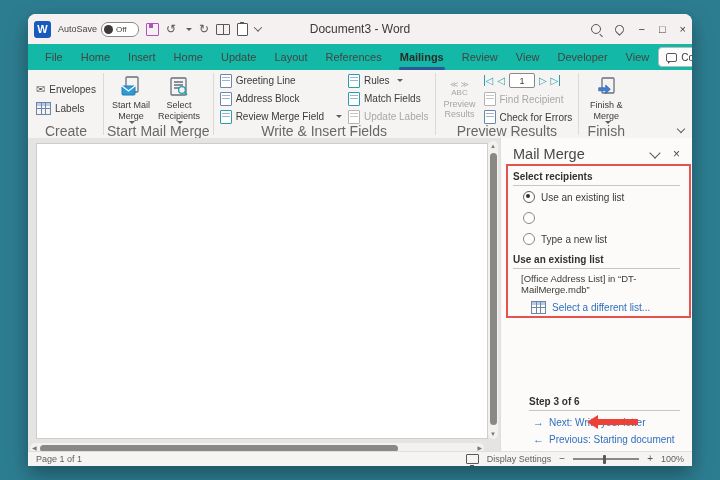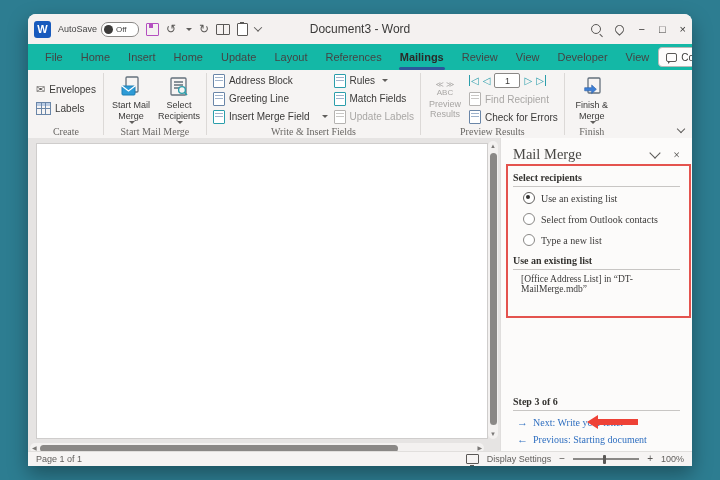--- a/index.html
+++ b/index.html
@@ -43,21 +43,21 @@
   .pill-btn{display:flex;align-items:center;gap:4px;border:1px solid #bcbab8;background:#fdfcfc;border-radius:4px;
             height:18px;padding:0 7px;font-size:10px;color:#3b3a39;}
   .bubble-ico{width:9px;height:7px;border:1.2px solid #5a5856;border-radius:2px;position:relative;}
   .bubble-ico:after{content:"";position:absolute;left:1px;bottom:-3px;width:0;height:0;border-top:3px solid #5a5856;border-right:3px solid transparent;}
   .caret{display:inline-block;width:0;height:0;border-left:3px solid transparent;border-right:3px solid transparent;border-top:3.5px solid #605e5c;margin-left:3px;vertical-align:middle;}
 
   
   .ribbon{height:68px;background:#f6f4f3;border-bottom:1px solid #d8d5d3;display:flex;align-items:stretch;padding:0 2px;position:relative;}
   .rgroup{display:flex;flex-direction:column;padding:2px 2px 0;}
   .rgroup-content{flex:1;display:flex;align-items:center;}
-  .rgroup-label{height:13px;font-size:10px;color:#696764;text-align:center;line-height:13px;font-family:Liberation Serif, serif;}
+  .rgroup-label{height:13px;font-size:14px;color:#696764;text-align:center;line-height:13px;}
   .divider{width:1px;background:#dcd9d7;margin:3px 1px;}
   .smallbtns{display:flex;flex-direction:column;justify-content:center;gap:6px;padding:0 4px;}
   .sbtn{display:flex;align-items:center;gap:4px;font-size:10px;color:#3b3a39;white-space:nowrap;}
   .bigbtn{width:46px;display:flex;flex-direction:column;align-items:center;justify-content:flex-start;
           text-align:center;font-size:9px;color:#3b3a39;line-height:1.15;padding:3px 1px 0;}
   .bigbtn svg{margin-bottom:2px;}
   .bigbtn.disabled{color:#a7a5a3;}
   .rcol{display:flex;flex-direction:column;justify-content:center;gap:3px;padding:0 3px;}
   .rrow{display:flex;align-items:center;gap:4px;font-size:10px;color:#3b3a39;white-space:nowrap;height:15px;}
   .rrow.disabled{color:#a9a7a5;}
@@ -69,21 +69,21 @@
   .navrow{display:flex;align-items:center;gap:4px;height:16px;}
   .navg{color:#2b9eab;font-size:10px;line-height:1;}
   .navg .bar-l{border-left:1.5px solid #2b9eab;padding-left:1px;}
   .navg .bar-r{border-right:1.5px solid #2b9eab;padding-right:1px;}
   .rec-input{width:24px;height:13px;border:1px solid #8a8886;border-radius:2px;font-size:9px;text-align:center;
              font-family:"Liberation Sans",sans-serif;padding:0;background:#fff;color:#3b3a39;}
   .abc-stack{display:flex;flex-direction:column;align-items:center;color:#a9a7a5;font-size:8px;line-height:1;margin-bottom:2px;}
   .ribbon-collapse{position:absolute;right:8px;bottom:6px;}
 
   
-  .main{position:absolute;left:0;top:124px;right:0;bottom:14px;display:flex;font-family:Liberation Serif, serif;}
+  .main{position:absolute;left:0;top:124px;right:0;bottom:14px;display:flex;}
   .doc-area{width:472px;background:#e6e4e3;position:relative;flex:none;}
   .page{position:absolute;left:8px;top:5px;width:450px;height:294px;background:#fff;border:1px solid #cfcdcc;}
   .vscroll{position:absolute;right:2px;top:3px;width:10px;height:298px;background:#f3f1f0;border-radius:5px;}
   .vthumb{position:absolute;left:1.5px;top:12px;width:7px;height:272px;background:#8a8886;border-radius:4px;}
   .scroll-arrow{position:absolute;left:0;right:0;text-align:center;font-size:6px;color:#7a7876;line-height:1;}
   .hscroll{position:absolute;left:2px;right:16px;top:305px;height:10px;background:#f3f1f0;border-radius:5px;}
   .hthumb{position:absolute;left:10px;top:1.5px;width:358px;height:7px;background:#8a8886;border-radius:4px;}
   .h-arrow{position:absolute;top:1px;font-size:6px;color:#7a7876;line-height:8px;}
 
   
@@ -101,21 +101,21 @@
   .radio.sel:after{content:"";position:absolute;left:2px;top:2px;width:4px;height:4px;border-radius:50%;background:#323130;}
   .info-line{padding:4px 0 2px 8px;font-size:9.5px;color:#3b3a39;}
   .link-row{display:flex;align-items:center;gap:6px;padding:4px 0 3px 18px;color:#2f6fc0;}
   .tbl-ico{width:13px;height:11px;border:1.2px solid #6a86a8;background:
            linear-gradient(#b9cbe4 0 3px,transparent 3px);position:relative;flex:none;}
   .tbl-ico:before{content:"";position:absolute;left:4px;top:0;bottom:0;width:1px;background:#6a86a8;box-shadow:4px 0 0 #6a86a8;}
   .tbl-ico:after{content:"";position:absolute;left:0;top:5px;right:0;height:1px;background:#6a86a8;}
   .edit-ico{width:13px;height:11px;border:1.2px solid #6a86a8;background:#fff;position:relative;flex:none;}
   .edit-ico:after{content:"";position:absolute;right:-2px;bottom:-1px;width:8px;height:2.5px;background:#2b9eab;transform:rotate(-45deg);border-radius:1px;}
   .red-rect{position:absolute;left:5px;top:26px;width:181px;height:150px;border:2px solid #e4534e;pointer-events:none;}
-  .wizard{position:absolute;left:0;right:0;top:258px;padding:0 12px;}
+  .wizard{position:absolute;left:16px;right:0;top:258px;padding:0 12px;}
   .wiz-head{font-weight:bold;font-size:10px;color:#33322f;border-bottom:1px solid #c8c6c4;padding-bottom:3px;}
   .wiz-link{display:flex;align-items:center;gap:5px;color:#2f6fc0;padding:6px 0 0 4px;}
   .wiz-arrow{color:#2f6fc0;font-size:11px;line-height:1;}
   .red-arrow{position:absolute;left:86px;top:277px;display:flex;align-items:center;pointer-events:none;}
   .ra-head{width:0;height:0;border-top:7px solid transparent;border-bottom:7px solid transparent;border-right:11px solid #ee4136;}
   .ra-tail{width:40px;height:6px;background:#ee4136;}
 
   
   .statusbar{position:absolute;left:0;right:0;bottom:0;height:14px;background:#f6f4f3;border-top:1px solid #e1dfdd;
              display:flex;align-items:center;padding:0 8px;font-size:9px;color:#605e5c;}
@@ -230,29 +230,29 @@
       <div class="rgroup-label">Start Mail Merge</div>
     </div>
 
     <div class="divider"></div>
 
     <div class="rgroup">
       <div class="rgroup-content">
         <div class="rcol">
           <span class="rrow">
             <span class="doc12"></span>
+            <span>Greeting Line</span>
+          </span>
+          <span class="rrow">
+            <span class="doc12"></span>
             <span>Address Block</span>
           </span>
           <span class="rrow">
-            <span class="doc12"></span>
-            <span>Greeting Line</span>
-          </span>
-          <span class="rrow">
             <span class="doc12 teal"></span>
-            <span>Insert Merge Field</span>
+            <span>Review Merge Field</span>
             <span class="caret" style="margin-left:8px;"></span>
           </span>
         </div>
         <div class="rcol">
           <span class="rrow">
             <span class="doc12 teal"></span>
             <span>Rules</span>
             <span class="caret"></span>
           </span>
           <span class="rrow">
@@ -344,29 +344,32 @@
       </div>
 
       <div class="pane-section">
         <div class="sec-head">Select recipients</div>
         <div class="radio-row">
           <span class="radio sel"></span>
           <span>Use an existing list</span>
         </div>
         <div class="radio-row">
           <span class="radio"></span>
-          <span>Select from Outlook contacts</span>
         </div>
         <div class="radio-row">
           <span class="radio"></span>
           <span>Type a new list</span>
         </div>
 
         <div class="sec-head">Use an existing list</div>
         <div class="info-line">[Office Address List] in “DT-MailMerge.mdb”</div>
+        <div class="link-row">
+          <span class="tbl-ico"></span>
+          <span>Select a different list...</span>
+        </div>
       </div>
 
       <div class="red-rect"></div>
 
       <div class="wizard">
         <div class="wiz-head">Step 3 of 6</div>
         <div class="wiz-link">
           <span class="wiz-arrow">→</span>
           <span>Next: Write your letter</span>
         </div>

